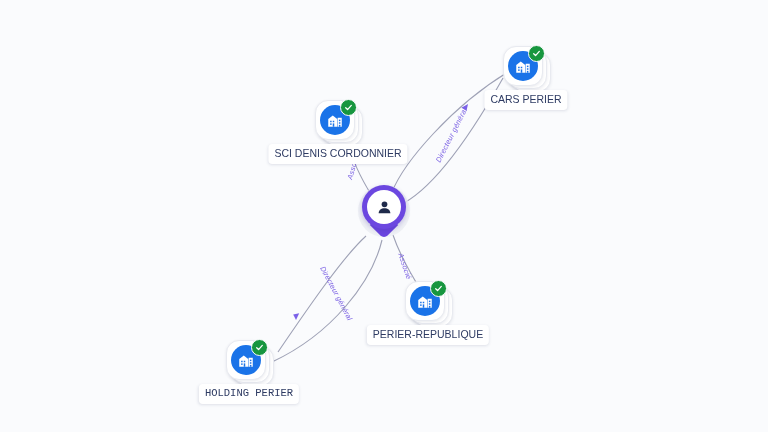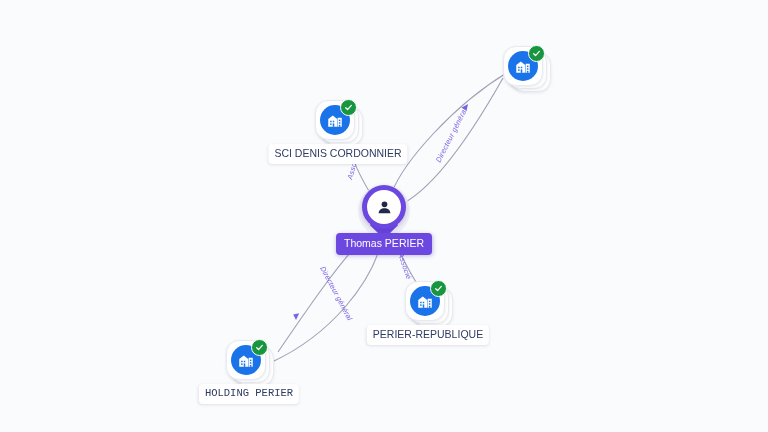--- a/index.html
+++ b/index.html
@@ -194,21 +194,20 @@
     <div class="pin">
       <div class="pin-tail"></div>
       <div class="pin-body"></div>
       <div class="pin-inner">
         <svg width="19" height="19" viewBox="0 0 24 24">
           <circle cx="12" cy="8" r="3.6" fill="#1f2a4a"></circle>
           <path d="M4.6 19.2c0-4.1 3.3-6.4 7.4-6.4s7.4 2.3 7.4 6.4z" fill="#1f2a4a"></path>
         </svg>
       </div>
     </div>
-    <div class="person-label">Thomas PERIER</div>
   </div>
 
   <div class="node company-node" style="left:526px; top:68px;">
     <div class="stack">
       <div class="card c3"></div>
       <div class="card c2"></div>
       <div class="card c1">
         <div class="disc">
           <svg width="18" height="18" viewBox="0 0 24 24">
             <path d="M3 21V10.5L9 6l6 4.5V21z" fill="#ffffff"></path>
@@ -222,20 +221,21 @@
             <rect x="17.2" y="18.5" width="2" height="2.5" fill="#1a73e8"></rect>
           </svg>
         </div>
       </div>
       <div class="check">
         <svg width="9" height="9" viewBox="0 0 24 24">
           <path d="M4.5 12.5l5 5 10-11" stroke="#ffffff" stroke-width="3.4" fill="none" stroke-linecap="round" stroke-linejoin="round"></path>
         </svg>
       </div>
     </div>
+    <div class="node-label">CARS PERIER</div>
   </div>
 
   <div class="node company-node" style="left:428px; top:303px;">
     <div class="stack">
       <div class="card c3"></div>
       <div class="card c2"></div>
       <div class="card c1">
         <div class="disc">
           <svg width="18" height="18" viewBox="0 0 24 24">
             <path d="M3 21V10.5L9 6l6 4.5V21z" fill="#ffffff"></path>

